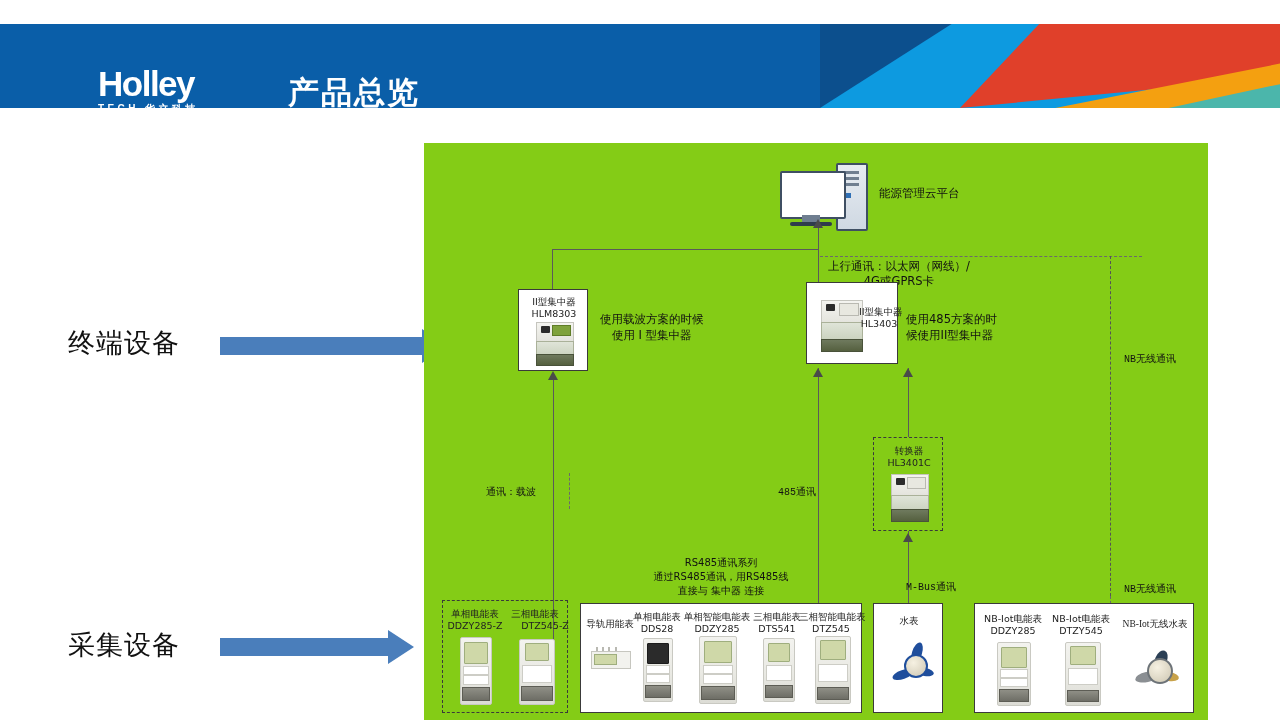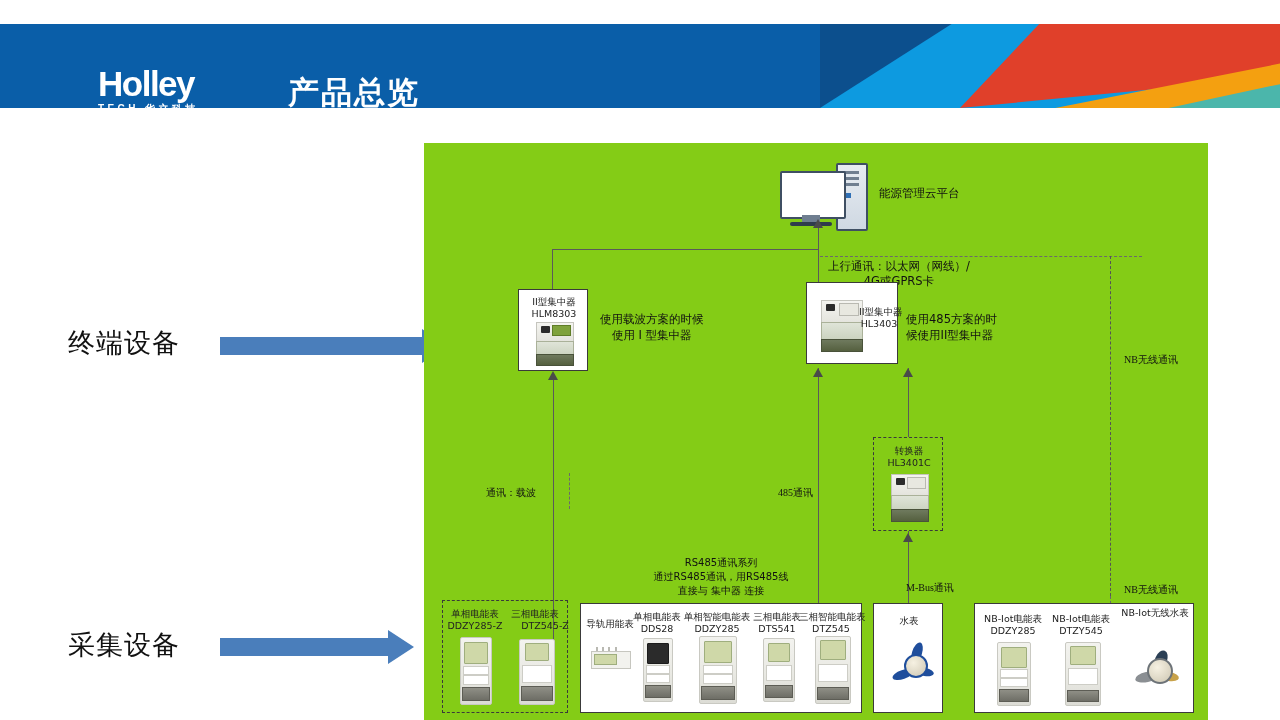--- a/index.html
+++ b/index.html
@@ -81,21 +81,21 @@
     position:absolute;font-size:9.5px;color:#222;line-height:13px;text-align:center;
     font-family:"DejaVu Sans",sans-serif;white-space:nowrap;
   }
   .note{
     position:absolute;font-size:11.5px;color:#111;line-height:16px;text-align:center;
     font-family:"DejaVu Sans",sans-serif;white-space:nowrap;
   }
   .note.lft{text-align:left;}
   .smallnote{
     position:absolute;font-size:10px;color:#111;line-height:14px;text-align:center;
-    font-family:Liberation Serif, serif;white-space:nowrap;
+    font-family:Liberation Mono, monospace;white-space:nowrap;
   }
 
   
   .meter{position:absolute;}
   .meter .body{
     position:absolute;left:0;top:0;width:100%;height:100%;
     background:linear-gradient(180deg,#f3f3ef 0%,#e9e9e3 55%,#dcdcd5 100%);
     border:1px solid #c9c9c2;border-radius:2px;
   }
   .meter .lcd{
@@ -403,21 +403,21 @@
         <div class="cap" style="left:72px;top:8px;width:68px;">NB-Iot电能表</div>
         <div class="cap" style="left:72px;top:20px;width:68px;">DTZY545</div>
         <div class="meter" style="left:90px;top:38px;width:34px;height:62px;">
           <div class="body"></div>
           <div class="lcd" style="left:14%;top:6%;width:72%;height:28%;"></div>
           <div class="strip" style="top:42%;height:24%;"></div>
           <div class="term" style="height:16%;"></div>
         </div>
       </div>
       <div>
-        <div class="cap" style="left:142px;top:2px;width:76px;">NB-Iot无线水表</div>
+        <div class="cap" style="left:142px;top:14px;width:76px;font-family:Liberation Serif, serif;">NB-Iot无线水表</div>
         <div class="wmeter" style="left:156px;top:44px;width:52px;height:44px;">
           <div class="wing" style="left:24px;top:2px;width:12px;height:20px;transform:rotate(22deg);background:#2b3f55;"></div>
           <div class="wing" style="left:4px;top:24px;width:24px;height:10px;transform:rotate(-12deg);background:#8b8f93;"></div>
           <div class="wing" style="left:28px;top:24px;width:20px;height:9px;transform:rotate(10deg);background:#c8a24a;"></div>
           <div class="dial" style="left:16px;top:10px;width:22px;height:22px;border-color:#6d7378;"></div>
         </div>
       </div>
     </div>
 
   </div>

